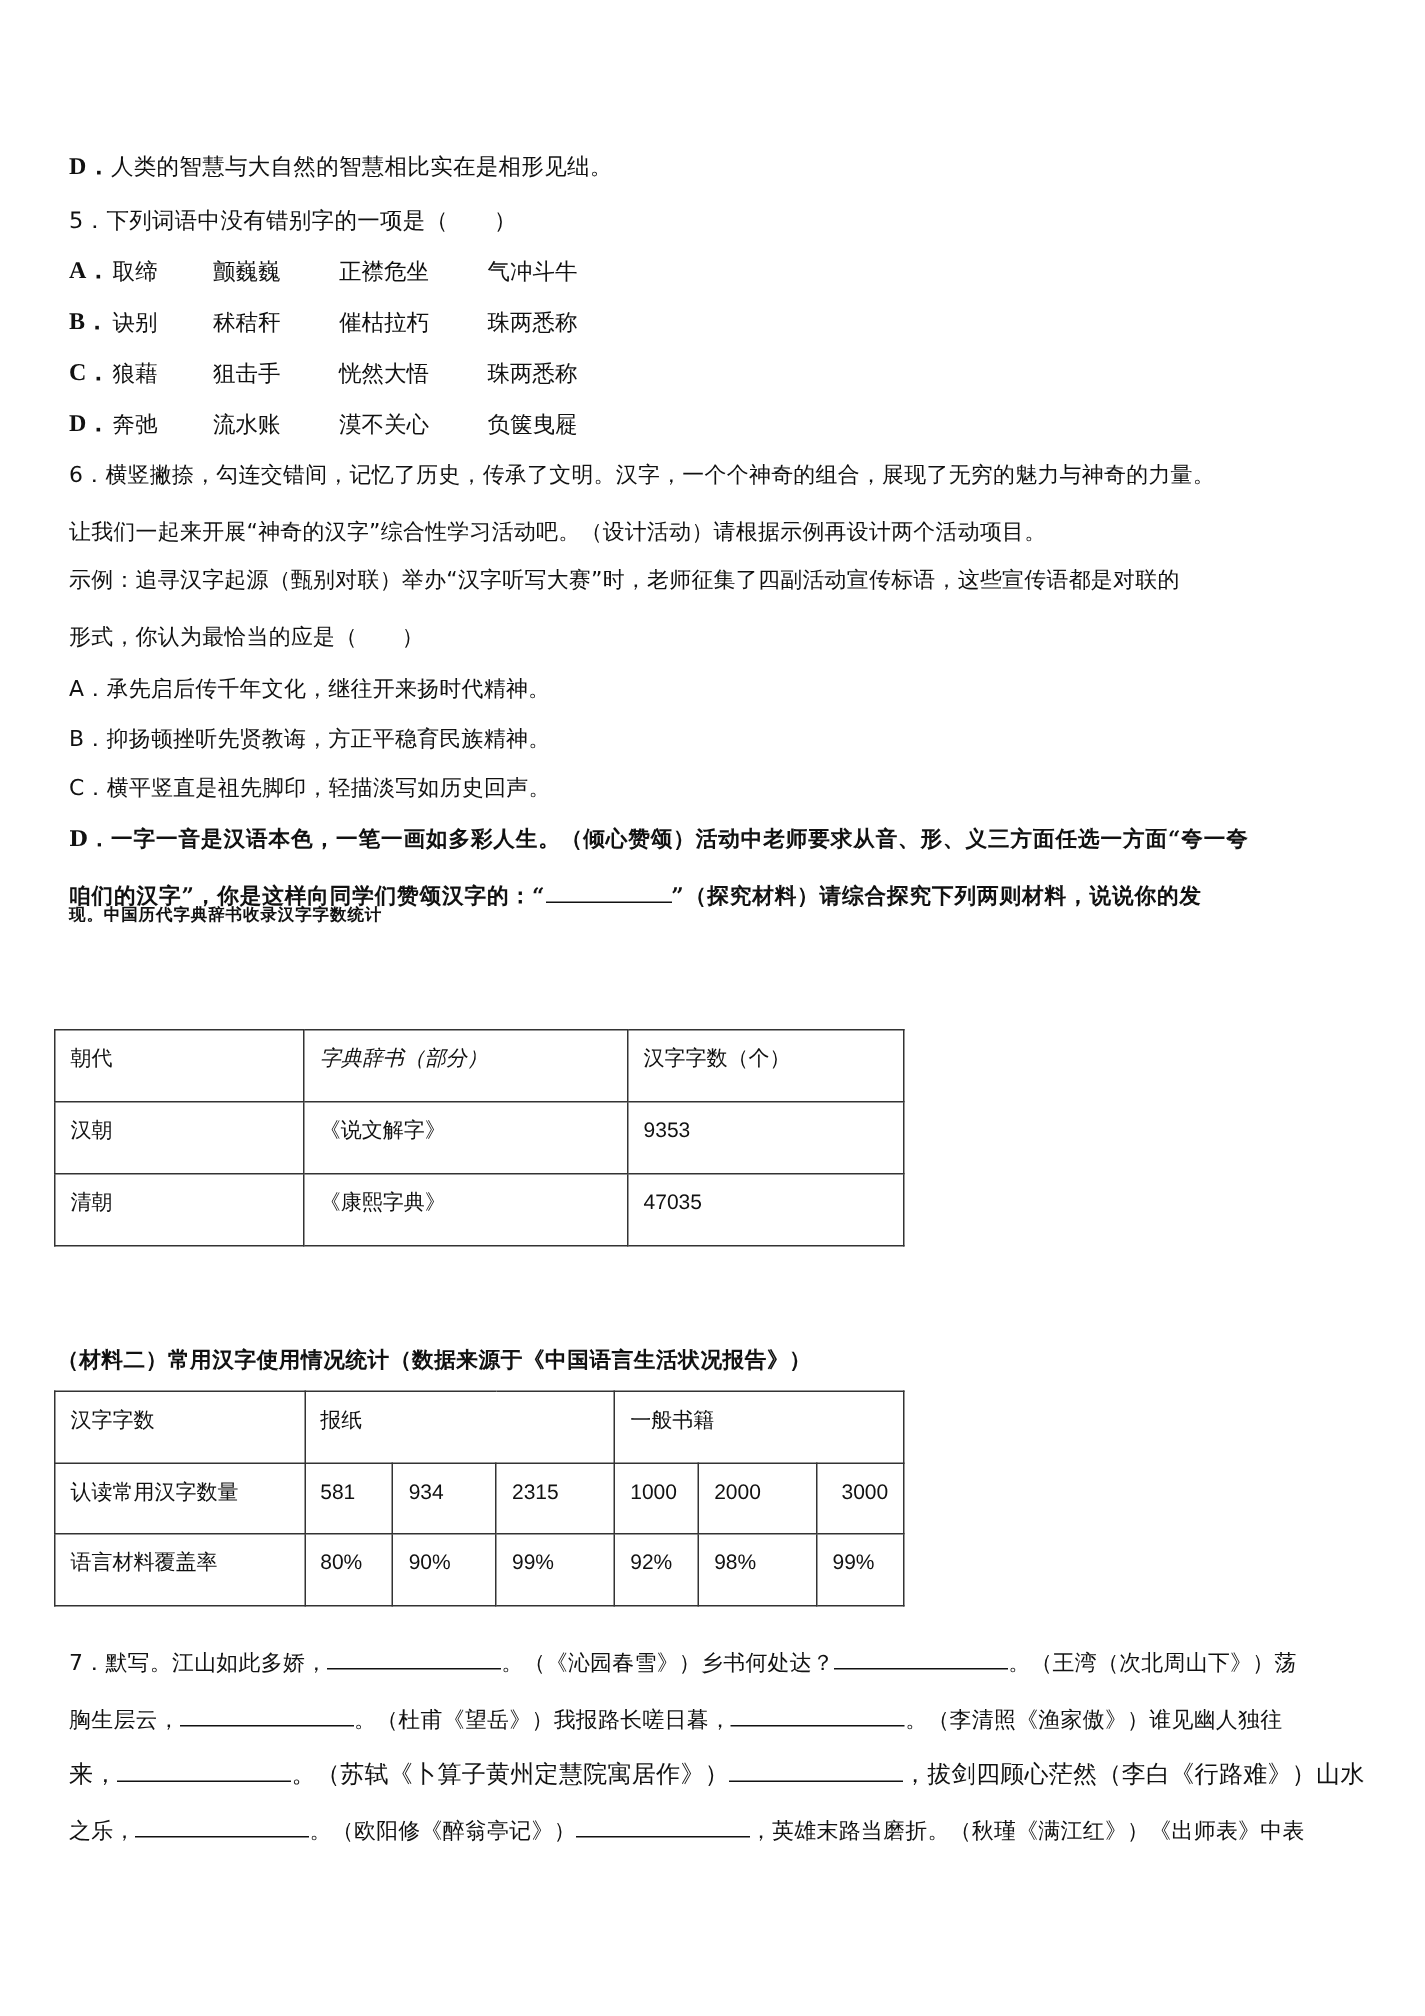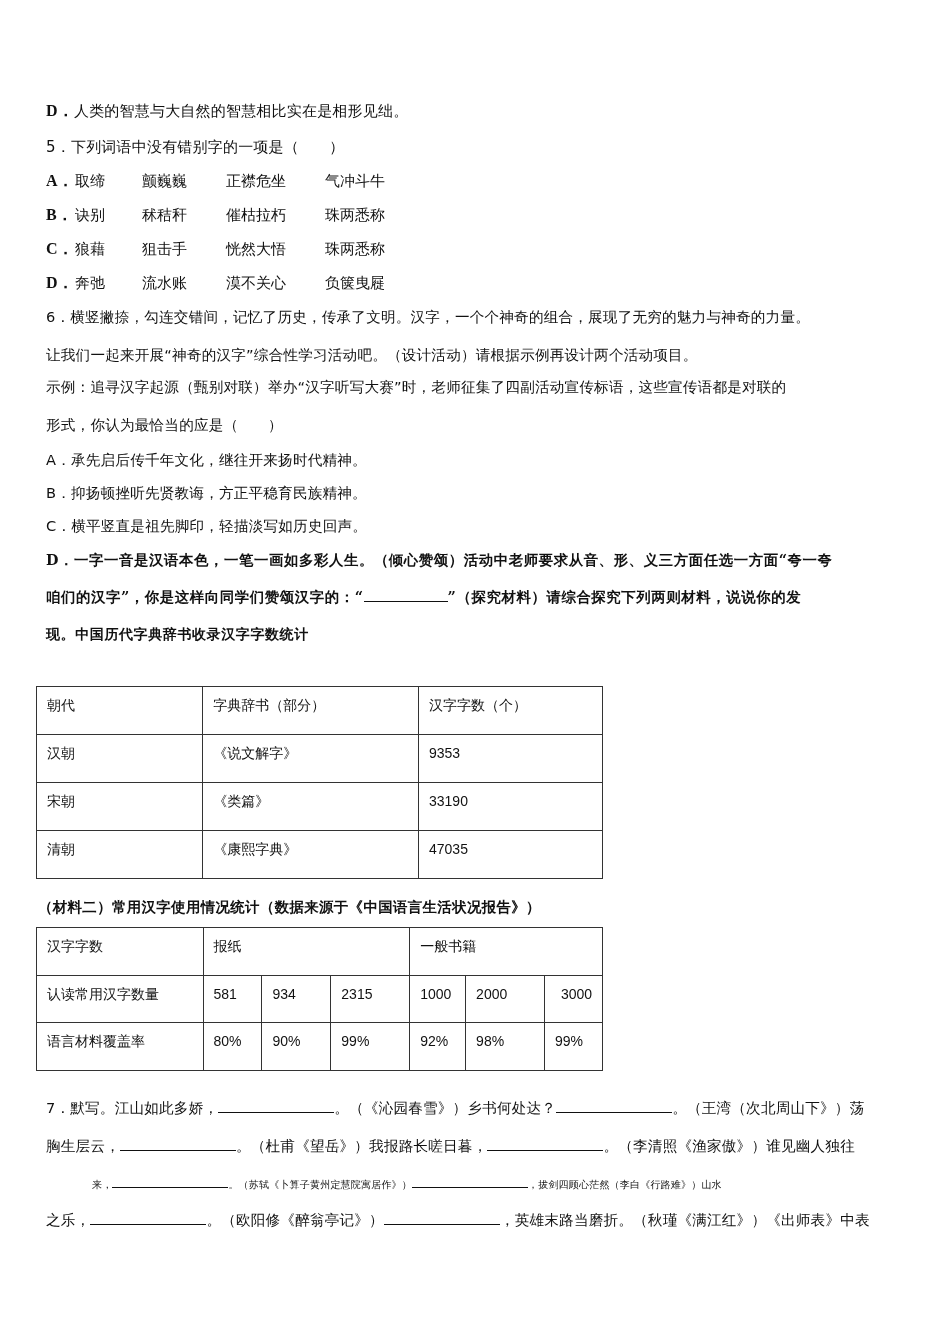--- a/index.html
+++ b/index.html
@@ -61,38 +61,33 @@
 <div class="line" style="top:415px;font-size:14.6px;">形式，你认为最恰当的应是（　　）</div>
 
 <div class="line" style="top:450px;font-size:14.6px;">A．承先启后传千年文化，继往开来扬时代精神。</div>
 <div class="line" style="top:483px;font-size:14.6px;">B．抑扬顿挫听先贤教诲，方正平稳育民族精神。</div>
 <div class="line" style="top:516px;font-size:14.6px;">C．横平竖直是祖先脚印，轻描淡写如历史回声。</div>
 <div class="line serif bold" style="top:550px;font-size:14.4px;letter-spacing:0.6px;">D．一字一音是汉语本色，一笔一画如多彩人生。（倾心赞颂）活动中老师要求从音、形、义三方面任选一方面“夸一夸</div>
 
 <div class="line serif bold" style="top:587px;font-size:14.4px;letter-spacing:0.6px;">
   <span>咱们的汉字”，你是这样向同学们赞颂汉字的：“</span><span class="blank" style="width:84px;"></span><span>”（探究材料）请综合探究下列两则材料，说说你的发</span>
 </div>
-<div class="line serif bold" style="top:624px;font-size:14px;letter-spacing:0.6px;">现。中国历代字典辞书收录汉字字数统计</div>
+<div class="line serif bold" style="top:600px;font-size:11px;letter-spacing:0.6px;">现。中国历代字典辞书收录汉字字数统计</div>
 
 <table class="t1 serif" style="left:36px;top:654px;width:567px;margin-top:32px;">
   <tbody>
       <tr>
     <td style="width:176px;">朝代</td>
-    <td style="width:228px;">字典辞书（部分）</td>
+    <td style="width:228px;font-style:italic;">字典辞书（部分）</td>
     <td style="width:193px;">汉字字数（个）</td>
   </tr>
   <tr>
     <td>汉朝</td>
     <td>《说文解字》</td>
     <td class="digits">9353</td>
-  </tr>
-  <tr>
-    <td>宋朝</td>
-    <td>《类篇》</td>
-    <td class="digits">33190</td>
   </tr>
   <tr>
     <td>清朝</td>
     <td>《康熙字典》</td>
     <td class="digits">47035</td>
   </tr>
 </tbody>
   </table>
 
 <div class="line serif bold" style="top:897px;left:38px;font-size:14.4px;letter-spacing:0.4px;">（材料二）常用汉字使用情况统计（数据来源于《中国语言生活状况报告》）</div>
@@ -124,18 +119,18 @@
   </tr>
 </tbody>
   </table>
 
 <div class="line" style="top:1098px;font-size:14.6px;">
   <span>7．默写。江山如此多娇，</span><span class="blank" style="width:116px;"></span><span>。（《沁园春雪》）乡书何处达？</span><span class="blank" style="width:116px;"></span><span>。（王湾（次北周山下》）荡</span>
 </div>
 <div class="line" style="top:1136px;font-size:14.6px;">
   <span>胸生层云，</span><span class="blank" style="width:116px;"></span><span>。（杜甫《望岳》）我报路长嗟日暮，</span><span class="blank" style="width:116px;"></span><span>。（李清照《渔家傲》）谁见幽人独往</span>
 </div>
-<div class="line" style="top:1173px;font-size:10px;margin-left:46px;">
+<div class="line" style="top:1173px;font-size:16px;">
   <span>来，</span><span class="blank" style="width:116px;"></span><span>。（苏轼《卜算子黄州定慧院寓居作》）</span><span class="blank" style="width:116px;"></span><span>，拔剑四顾心茫然（李白《行路难》）山水</span>
 </div>
 <div class="line" style="top:1210px;font-size:14.6px;">
   <span>之乐，</span><span class="blank" style="width:116px;"></span><span>。（欧阳修《醉翁亭记》）</span><span class="blank" style="width:116px;"></span><span>，英雄末路当磨折。（秋瑾《满江红》）《出师表》中表</span>
 </div>
 
 </body></html>

